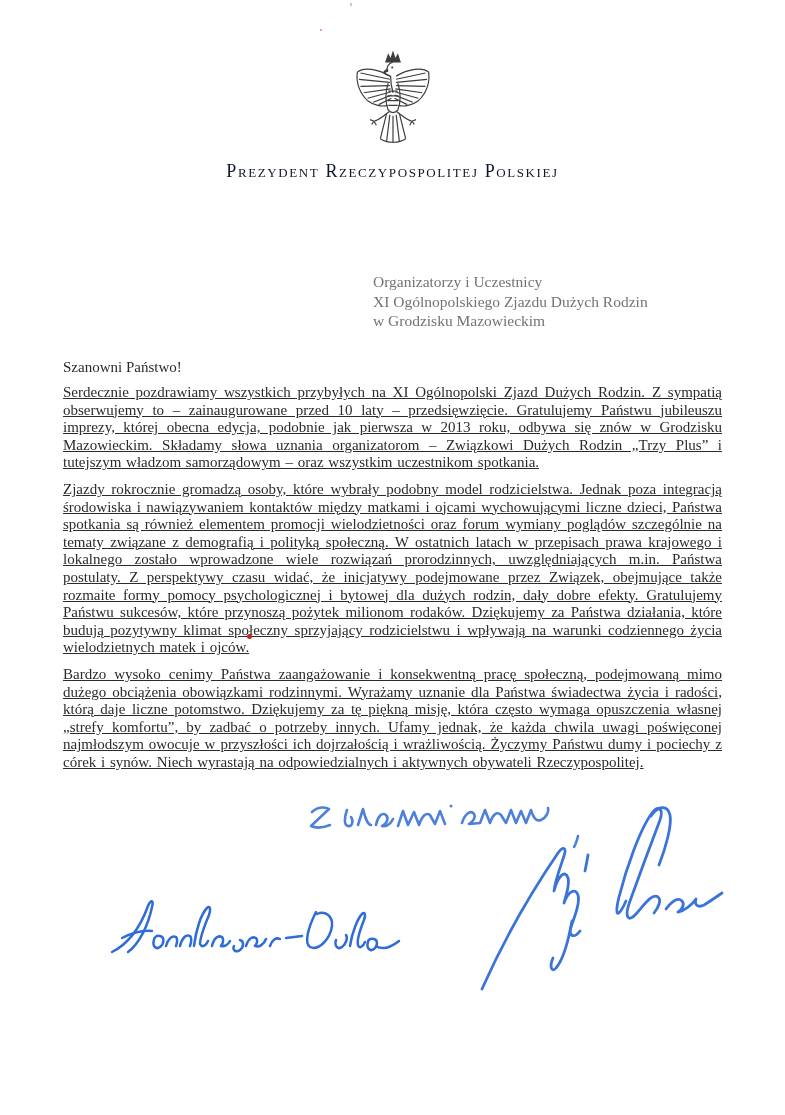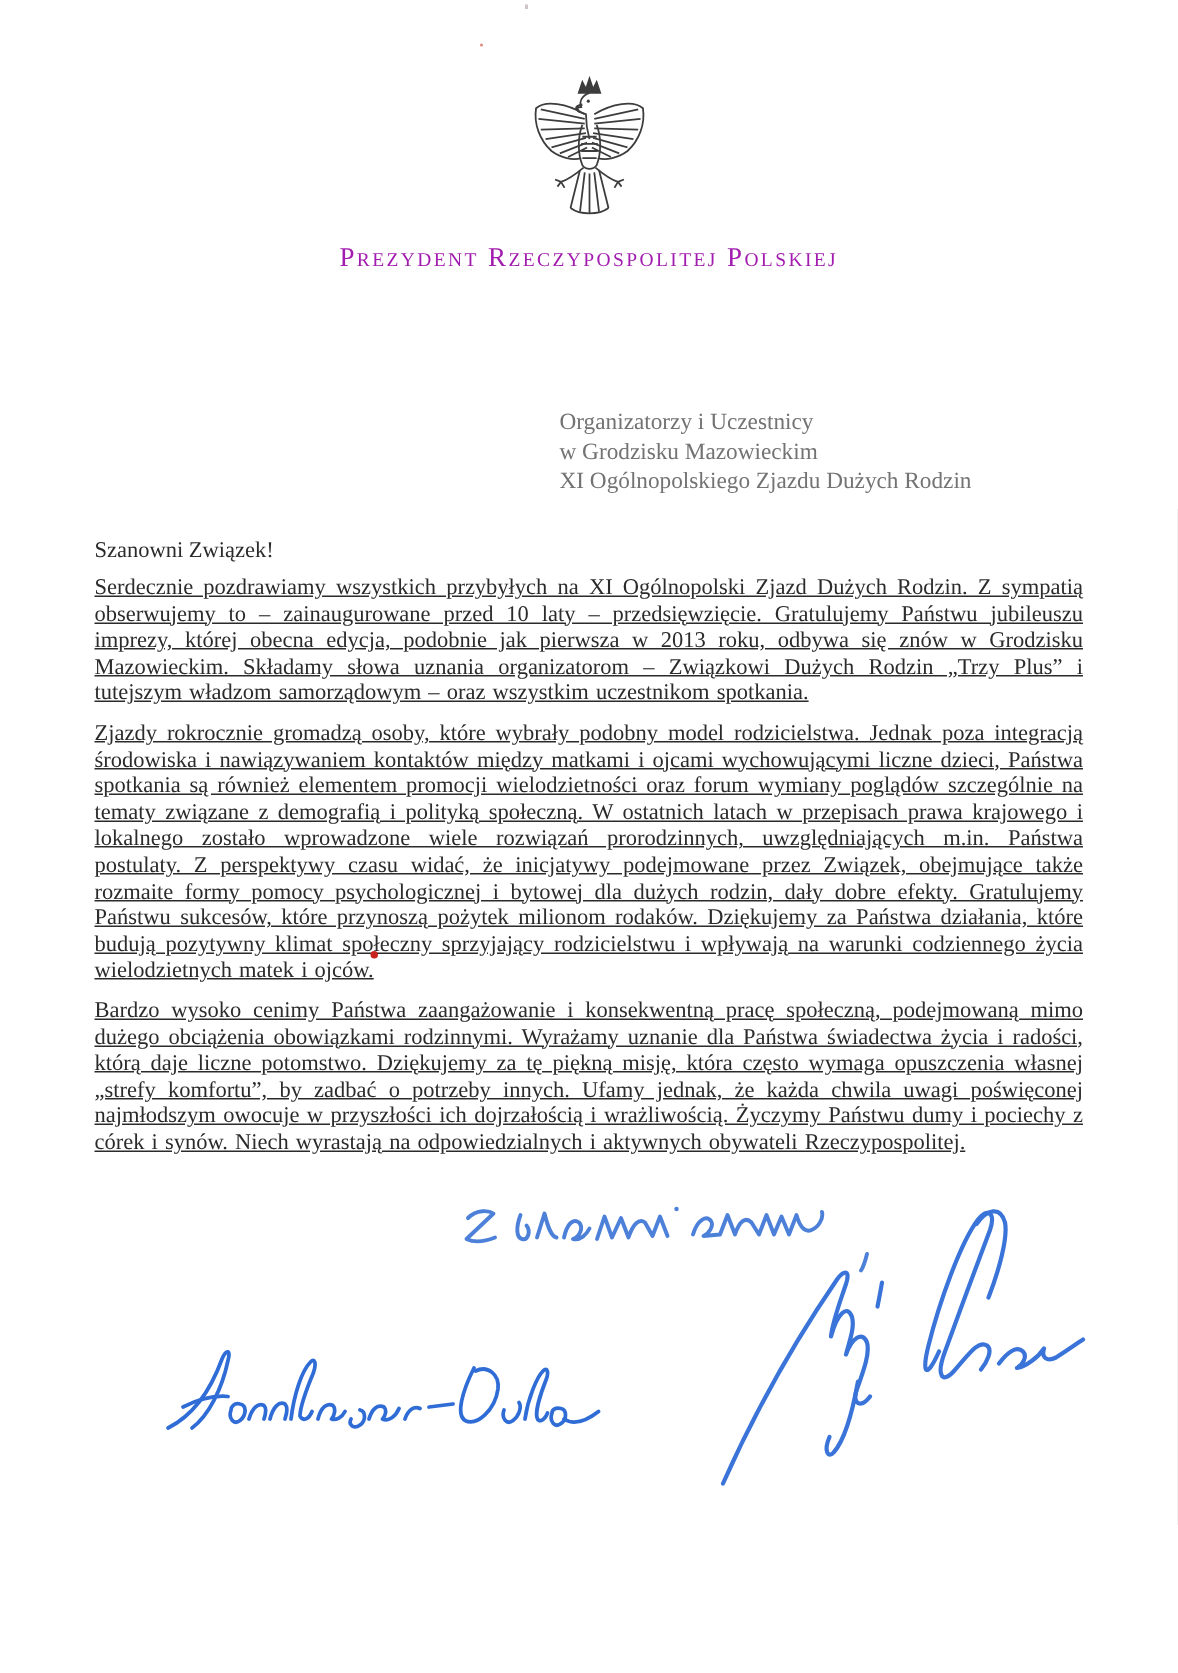--- a/index.html
+++ b/index.html
@@ -13,21 +13,21 @@
     overflow:hidden;
   }
   
   .letterhead{position:absolute;top:50px;left:0;right:0;text-align:center;}
   .emblem{display:block;margin:0 auto;width:80px;height:95px;}
   .office{
     margin-top:16px;
     font-variant:small-caps;
     font-size:18px;
     letter-spacing:1.6px;
-    color:#a21caf;
+    color:#0f172a;
   }
   .sender{margin-top:4px;font-size:20px;color:#333;}
   
   .dateline{position:absolute;top:227px;left:488px;font-size:15.5px;color:#2e2e2e;}
   
   .addressee{position:absolute;top:272px;left:373px;font-size:15.5px;line-height:19.5px;color:#737373;}
   
   .content{position:absolute;top:357px;left:63px;width:659px;}
   .salutation{margin:0 0 7px 0;font-size:15px;line-height:20px;}
   .content p.para{
@@ -78,26 +78,26 @@
         <path d="M42,80 L34,112 M46,82 L42,115 M50,83 L50,117 M54,82 L58,115 M58,80 L66,112"></path>
         <path d="M34,112 C42,118 58,118 66,112"></path>
       </g>
     </svg>
     <div class="office">Prezydent Rzeczypospolitej Polskiej</div>
   </header>
 
 
   <div class="addressee">
     <div>Organizatorzy i Uczestnicy</div>
+    <div>XI Ogólnopolskiego Zjazdu Dużych Rodzin</div>
     <div>w Grodzisku Mazowieckim</div>
-    <div>XI Ogólnopolskiego Zjazdu Dużych Rodzin</div>
   </div>
 
   <main class="content">
-    <p class="salutation">Szanowni Związek!</p>
+    <p class="salutation">Szanowni Państwo!</p>
     <p class="para">Serdecznie pozdrawiamy wszystkich przybyłych na XI Ogólnopolski Zjazd Dużych Rodzin. Z sympatią obserwujemy to – zainaugurowane przed 10 laty – przedsięwzięcie. Gratulujemy Państwu jubileuszu imprezy, której obecna edycja, podobnie jak pierwsza w 2013 roku, odbywa się znów w Grodzisku Mazowieckim. Składamy słowa uznania organizatorom – Związkowi Dużych Rodzin „Trzy Plus” i tutejszym władzom samorządowym – oraz wszystkim uczestnikom spotkania.</p>
     <p class="para">Zjazdy rokrocznie gromadzą osoby, które wybrały podobny model rodzicielstwa. Jednak poza integracją środowiska i nawiązywaniem kontaktów między matkami i ojcami wychowującymi liczne dzieci, Państwa spotkania są również elementem promocji wielodzietności oraz forum wymiany poglądów szczególnie na tematy związane z demografią i polityką społeczną. W ostatnich latach w przepisach prawa krajowego i lokalnego zostało wprowadzone wiele rozwiązań prorodzinnych, uwzględniających m.in. Państwa postulaty. Z perspektywy czasu widać, że inicjatywy podejmowane przez Związek, obejmujące także rozmaite formy pomocy psychologicznej i bytowej dla dużych rodzin, dały dobre efekty. Gratulujemy Państwu sukcesów, które przynoszą pożytek milionom rodaków. Dziękujemy za Państwa działania, które budują pozytywny klimat społeczny sprzyjający rodzicielstwu i wpływają na warunki codziennego życia wielodzietnych matek i ojców.</p>
     <p class="para">Bardzo wysoko cenimy Państwa zaangażowanie i konsekwentną pracę społeczną, podejmowaną mimo dużego obciążenia obowiązkami rodzinnymi. Wyrażamy uznanie dla Państwa świadectwa życia i radości, którą daje liczne potomstwo. Dziękujemy za tę piękną misję, która często wymaga opuszczenia własnej „strefy komfortu”, by zadbać o potrzeby innych. Ufamy jednak, że każda chwila uwagi poświęconej najmłodszym owocuje w przyszłości ich dojrzałością i wrażliwością. Życzymy Państwu dumy i pociechy z córek i synów. Niech wyrastają na odpowiedzialnych i aktywnych obywateli Rzeczypospolitej.</p>
   </main>
 
   <span class="red-dot"></span>
 
   <svg class="hw" style="left:302px;top:796px;" width="290" height="56" viewBox="0 0 290 56" role="img" aria-label="Z wyrazami szacunku">
     <g stroke="#4d80d8" stroke-width="2.6">
       <path d="M10,16 C16,10 24,11 27,13 L9,30 C15,33 23,31 28,29"></path>

